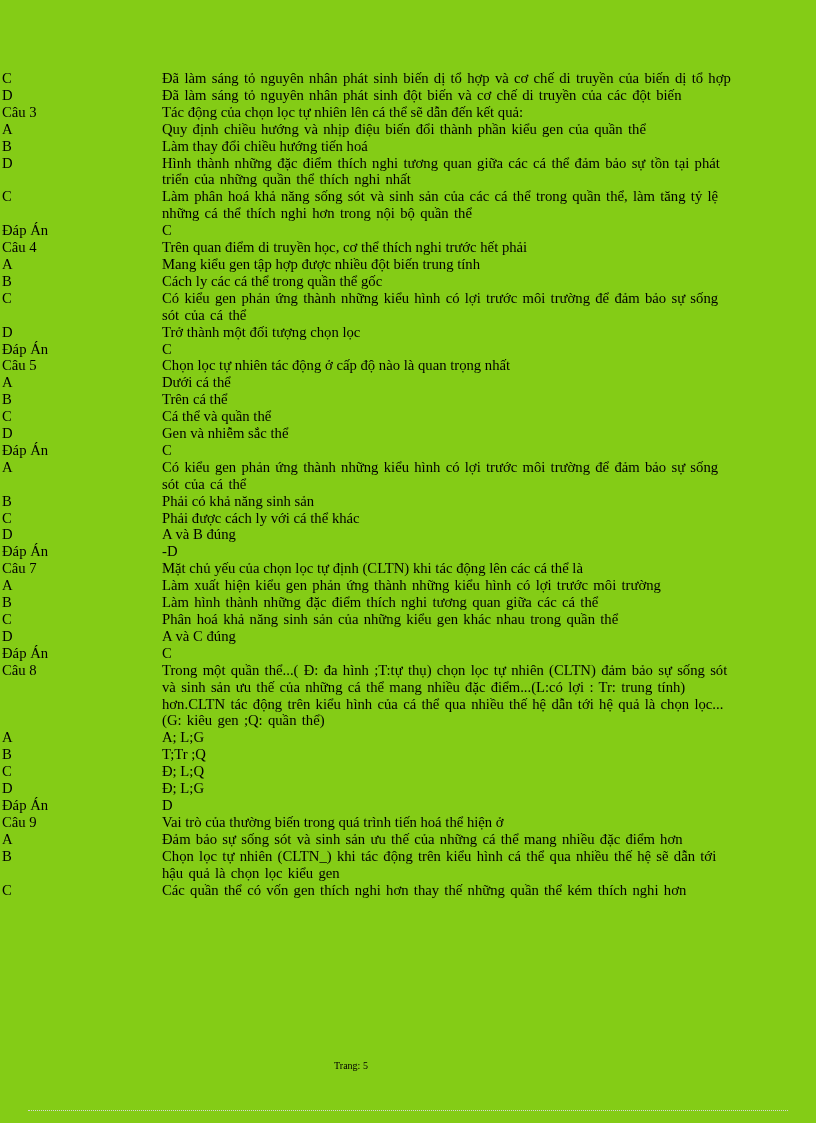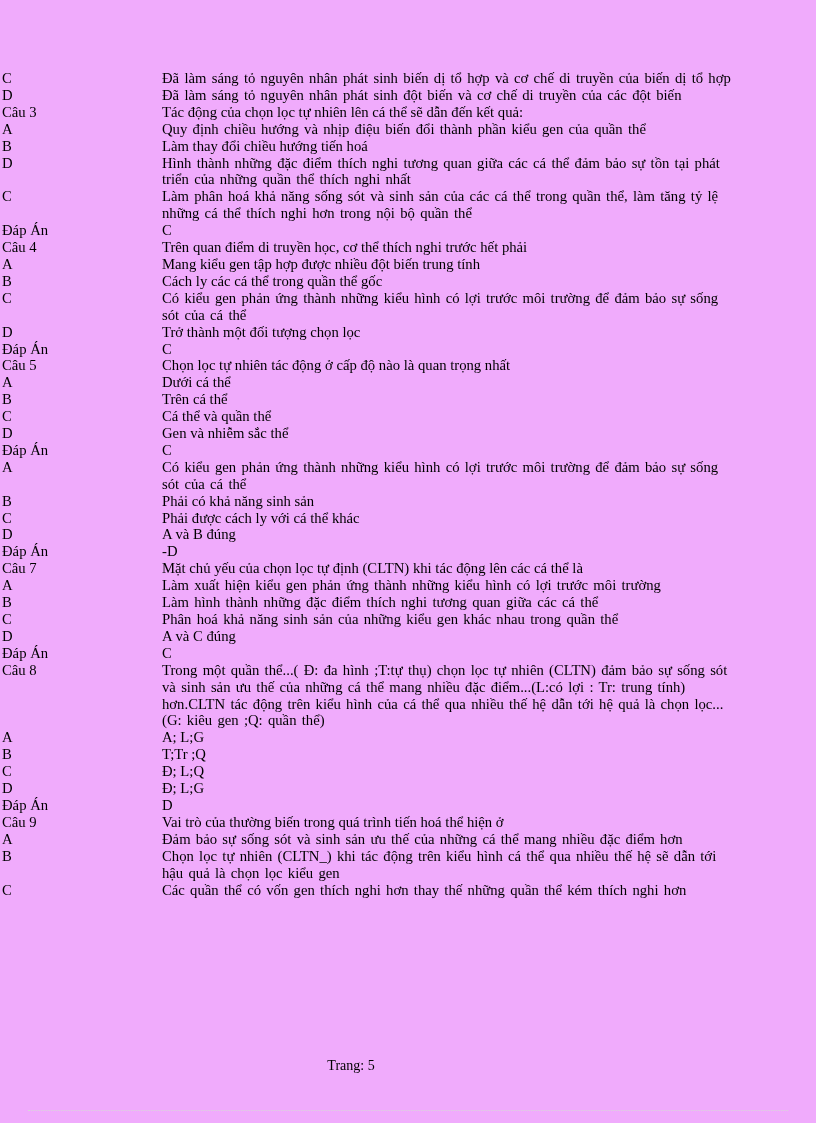--- a/index.html
+++ b/index.html
@@ -9,21 +9,21 @@
     background: #ffffff;
   }
   body {
     font-family: "Liberation Serif", "DejaVu Serif", serif;
     color: #000000;
   }
   .page {
     position: relative;
     width: 816px;
     height: 1123px;
-    background: #f0abfc;
+    background: #84cc16;
     overflow: hidden;
     box-sizing: border-box;
   }
   .content {
     position: absolute;
     left: 82px;
     top: 70px;
     width: 652px;
   }
   
@@ -56,21 +56,21 @@
   .justify .text {
     
     word-spacing: 1.6px;
   }
   .footer {
     position: absolute;
     left: 0;
     top: 1057px;
     width: 702px;
     text-align: center;
-    font-size: 14px;
+    font-size: 10px;
     line-height: 17px;
   }
   .page-break {
     position: absolute;
     left: 28px;
     top: 1110px;
     width: 760px;
     border-top: 1px dotted #d8d8d8;
   }
 </style>

